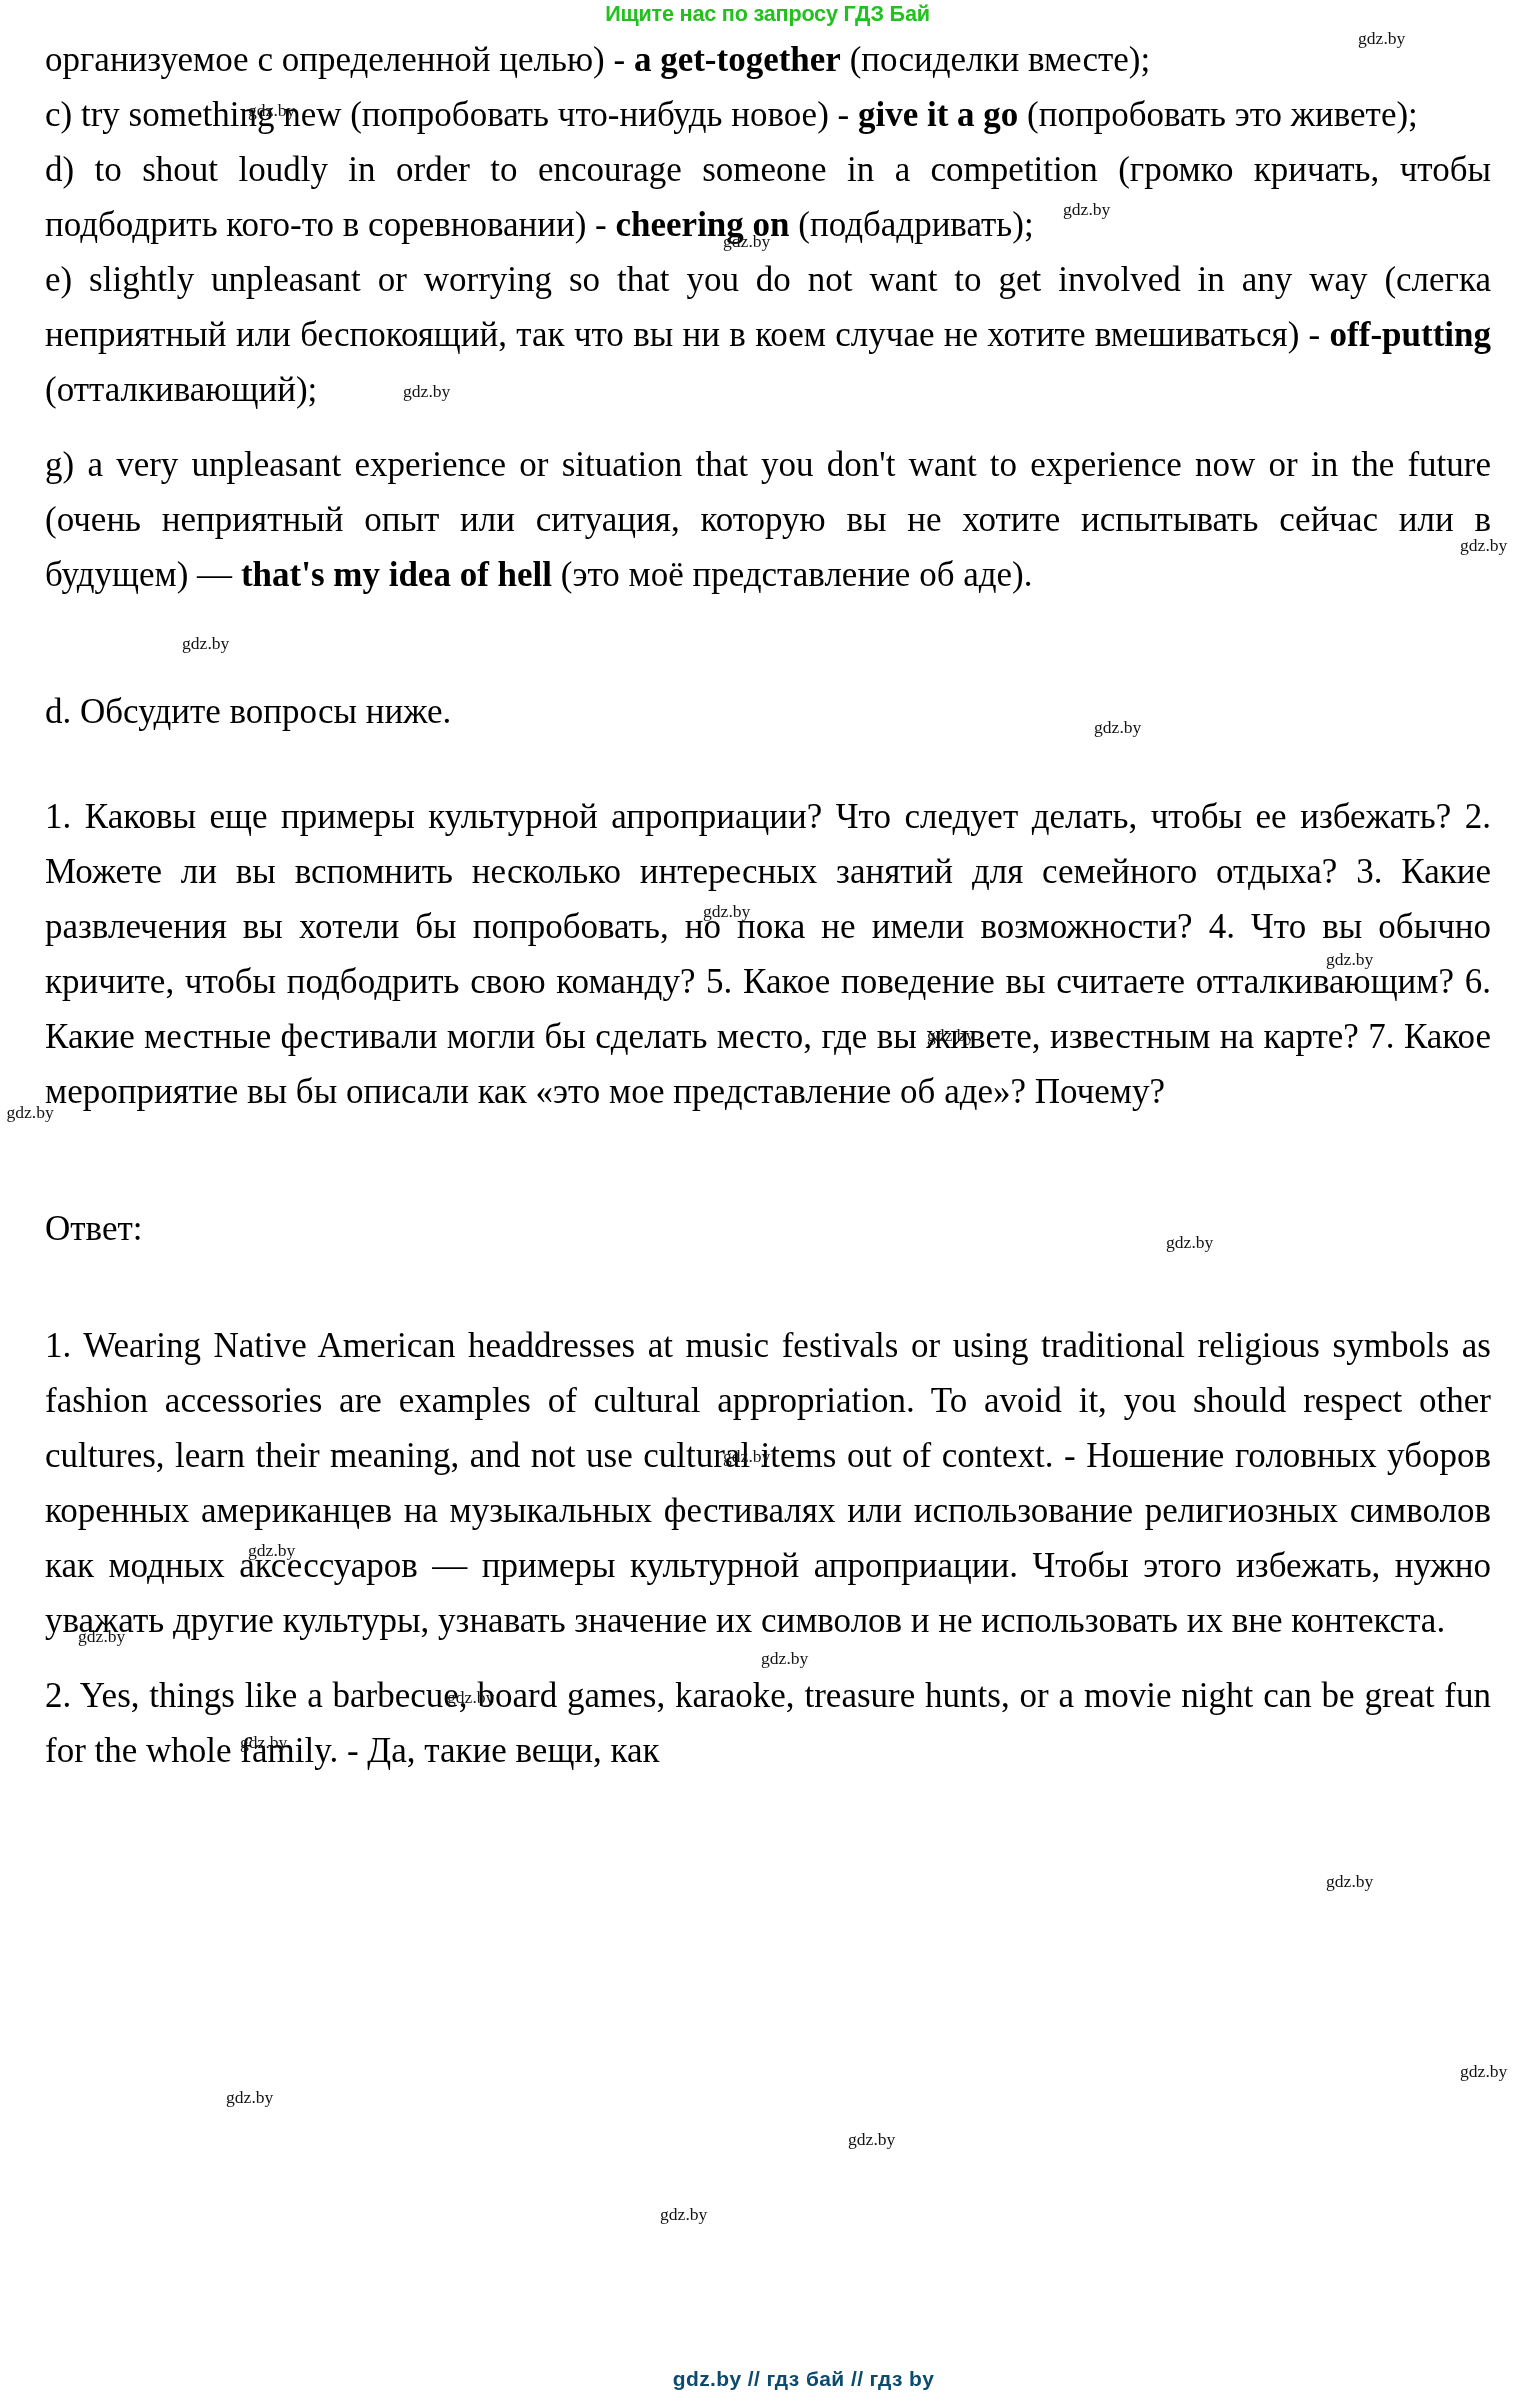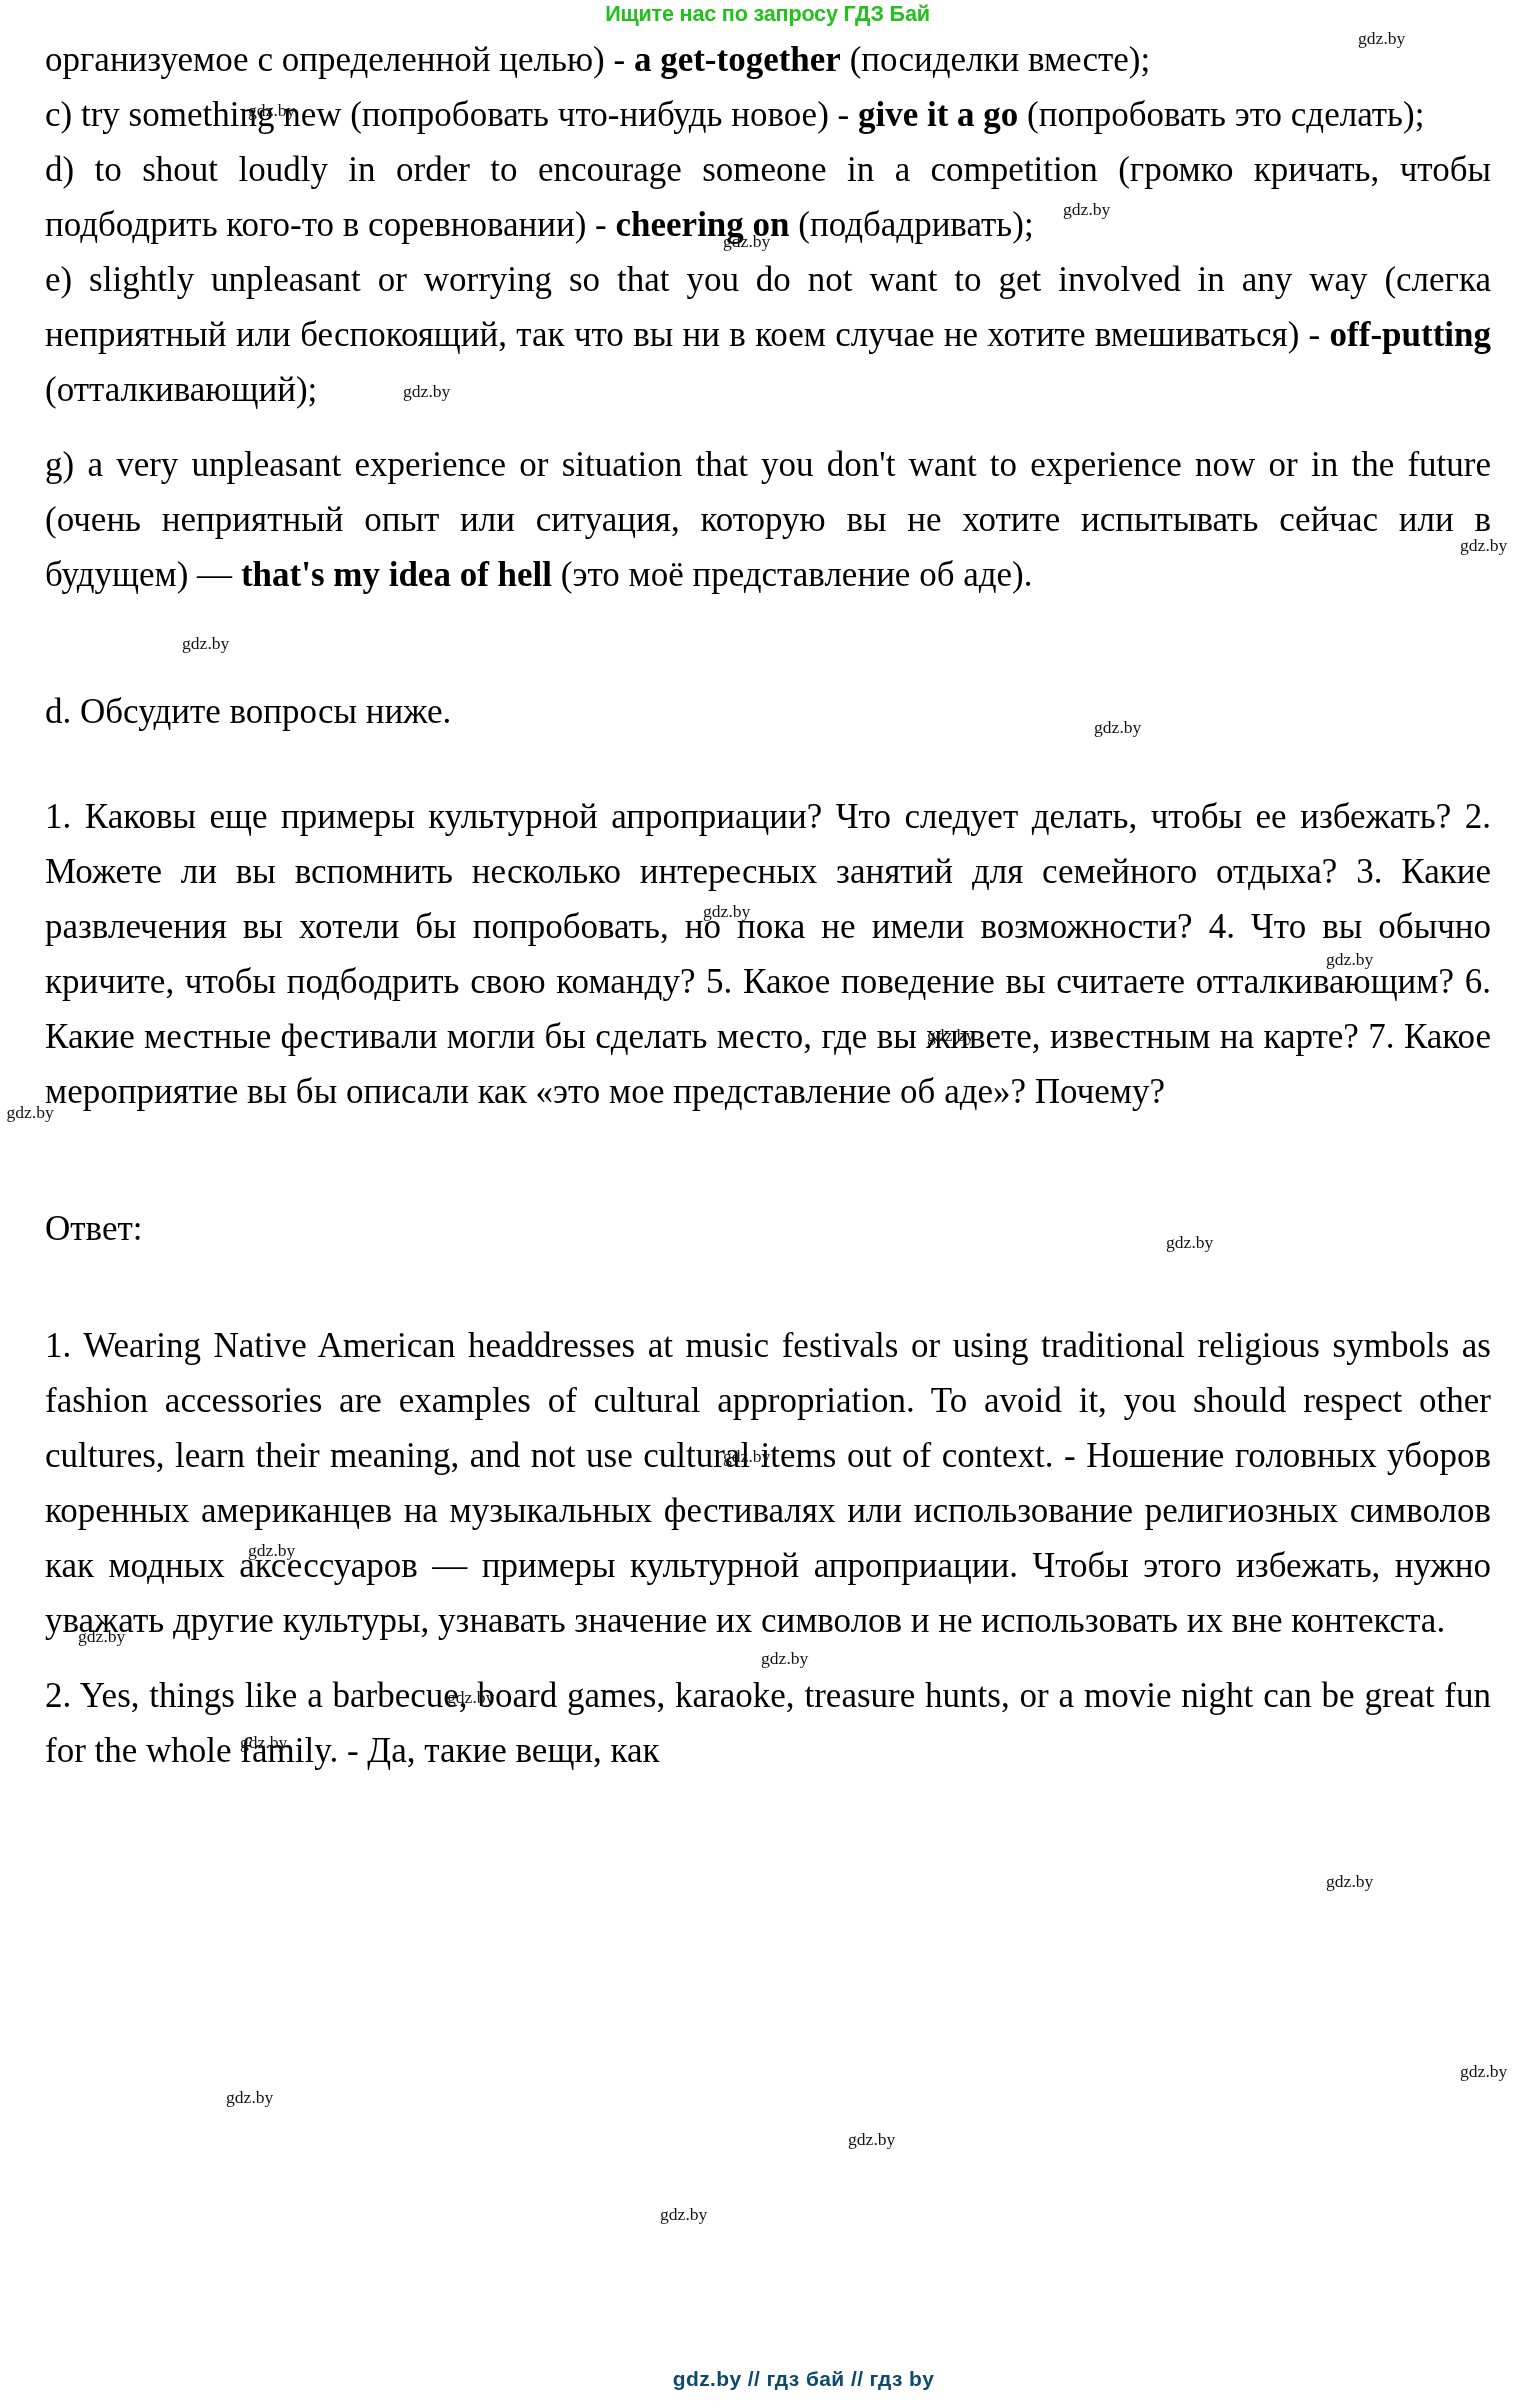--- a/index.html
+++ b/index.html
@@ -90,21 +90,21 @@
 <body>
 
 <div id="page">
 
   <div class="site-header">Ищите нас по запросу ГДЗ Бай</div>
 
   <div class="content">
 
     <p class="para"><span>организуемое с определенной целью) - </span><b class="bold">a get-together</b><span> (посиделки вместе);</span></p>
 
-    <p class="para"><span>c) try something new (попробовать что-нибудь новое) - </span><b class="bold">give it a go</b><span> (попробовать это сделать);</span></p>
+    <p class="para"><span>c) try something new (попробовать что-нибудь новое) - </span><b class="bold">give it a go</b><span> (попробовать это живете);</span></p>
 
     <p class="para"><span>d) to shout loudly in order to encourage someone in a competition (громко кричать, чтобы подбодрить кого-то в соревновании) - </span><b class="bold">cheering on</b><span> (подбадривать);</span></p>
 
     <p class="para"><span>e) slightly unpleasant or worrying so that you do not want to get involved in any way (слегка неприятный или беспокоящий, так что вы ни в коем случае не хотите вмешиваться) - </span><b class="bold">off-putting</b><span> (отталкивающий);</span></p>
 
 
     <p class="para lastline-left"><span>g) a very unpleasant experience or situation that you don't want to experience now or in the future (очень неприятный опыт или ситуация, которую вы не хотите испытывать сейчас или в будущем) — </span><b class="bold">that's my idea of hell</b><span> (это моё представление об аде).</span></p>
 
     <div class="gap-lg"></div>
 

